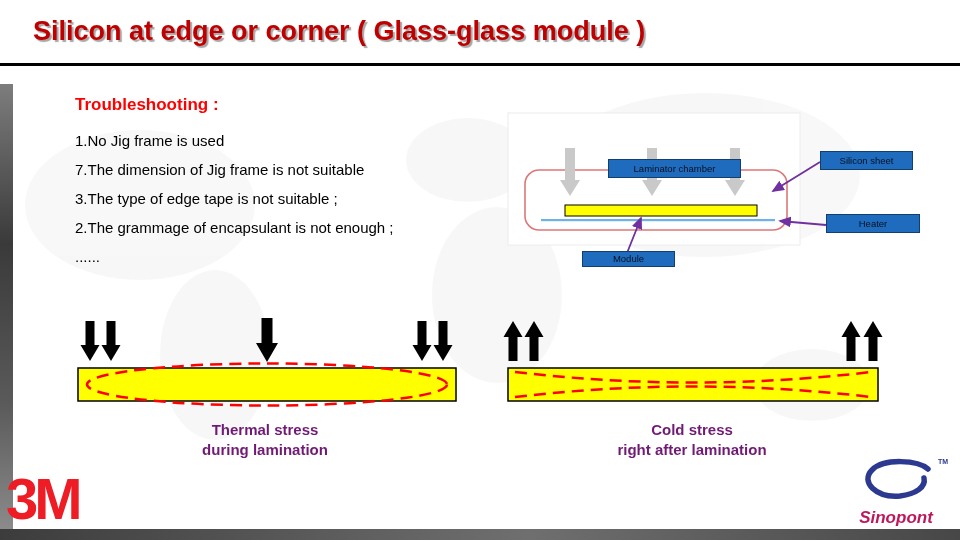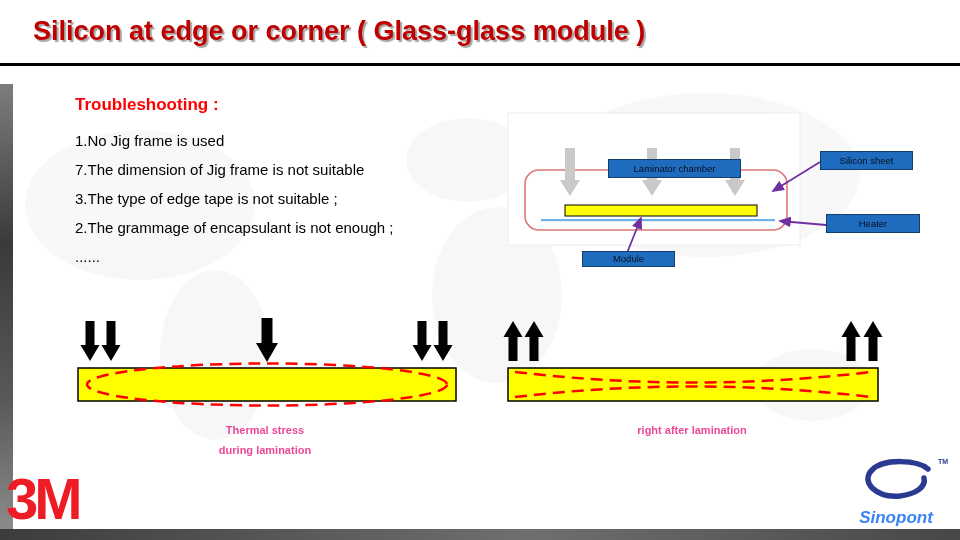--- a/index.html
+++ b/index.html
@@ -39,35 +39,35 @@
   .lbl-chamber { left:608px; top:119px; width:133px; height:19px;margin-top:40px; }
   .lbl-silicon { left:820px; top:151px; width:93px;  height:19px; }
   .lbl-heater  { left:826px; top:214px; width:94px;  height:19px; }
   .lbl-module  { left:582px; top:251px; width:93px;  height:16px; }
 
   .thermal-svg { position:absolute; left:70px;  top:315px; }
   .cold-svg    { position:absolute; left:495px; top:315px; }
 
   .caption {
     position:absolute; width:310px; text-align:center;
-    font-size:11px; font-weight:bold; color:#ec4899; line-height:20px;
+    font-size:15px; font-weight:bold; color:#701a75; line-height:20px;
   }
   .caption-thermal { left:110px; top:420px; }
   .caption-cold    { left:537px; top:420px; }
 
   .logo-3m {
     position:absolute; left:6px; top:470px;
     font-size:58px; font-weight:bold; color:#ee1c25; letter-spacing:-4px;
     line-height:58px;
   }
   .sinopont { position:absolute; left:842px; top:458px; width:108px; height:72px; }
   .sinopont .tm { position:absolute; right:2px; top:0; font-size:7px; font-weight:bold; color:#2b3990; }
   .sinopont-text {
     position:absolute; left:0; bottom:2px; width:108px; text-align:center;
-    font-size:17px; font-weight:bold; font-style:italic; color:#3b82f6;
+    font-size:17px; font-weight:bold; font-style:italic; color:#be185d;
   }
 </style>
 </head>
 <body>
 
 <div class="slide">
 
   <svg class="map-bg" viewBox="0 0 960 540">
     <g fill="#9a9a9a" opacity="0.07">
       <ellipse cx="140" cy="205" rx="115" ry="75"></ellipse>
@@ -142,20 +142,21 @@
       <path d="M356 6 L365.5 22 L360.5 22 L360.5 46 L351.5 46 L351.5 22 L346.5 22 Z"></path>
       <path d="M378 6 L387.5 22 L382.5 22 L382.5 46 L373.5 46 L373.5 22 L368.5 22 Z"></path>
     </g>
     <rect x="13" y="53" width="370" height="33" fill="#ffff00" stroke="#000000" stroke-width="1.5"></rect>
     <g fill="none" stroke="#ff0000" stroke-width="2.5" stroke-dasharray="12 7">
       <path d="M20 57 Q 198 78 376 57"></path>
       <path d="M20 82 Q 198 61 376 82"></path>
     </g>
   </svg>
   <div class="caption caption-cold">
+    <div>Cold stress</div>
     <div>right after lamination</div>
   </div>
 
   <div class="logo-3m">3M</div>
   <div class="sinopont">
     <svg width="108" height="48" viewBox="0 0 108 48">
       <path d="M86 11 C76 2 42 0 30 12 C18 24 34 40 58 38 C74 36 84 29 82 20" fill="none" stroke="#2b3990" stroke-width="5.5" stroke-linecap="round"></path>
     </svg>
     <span class="tm">TM</span>
     <div class="sinopont-text">Sinopont</div>

